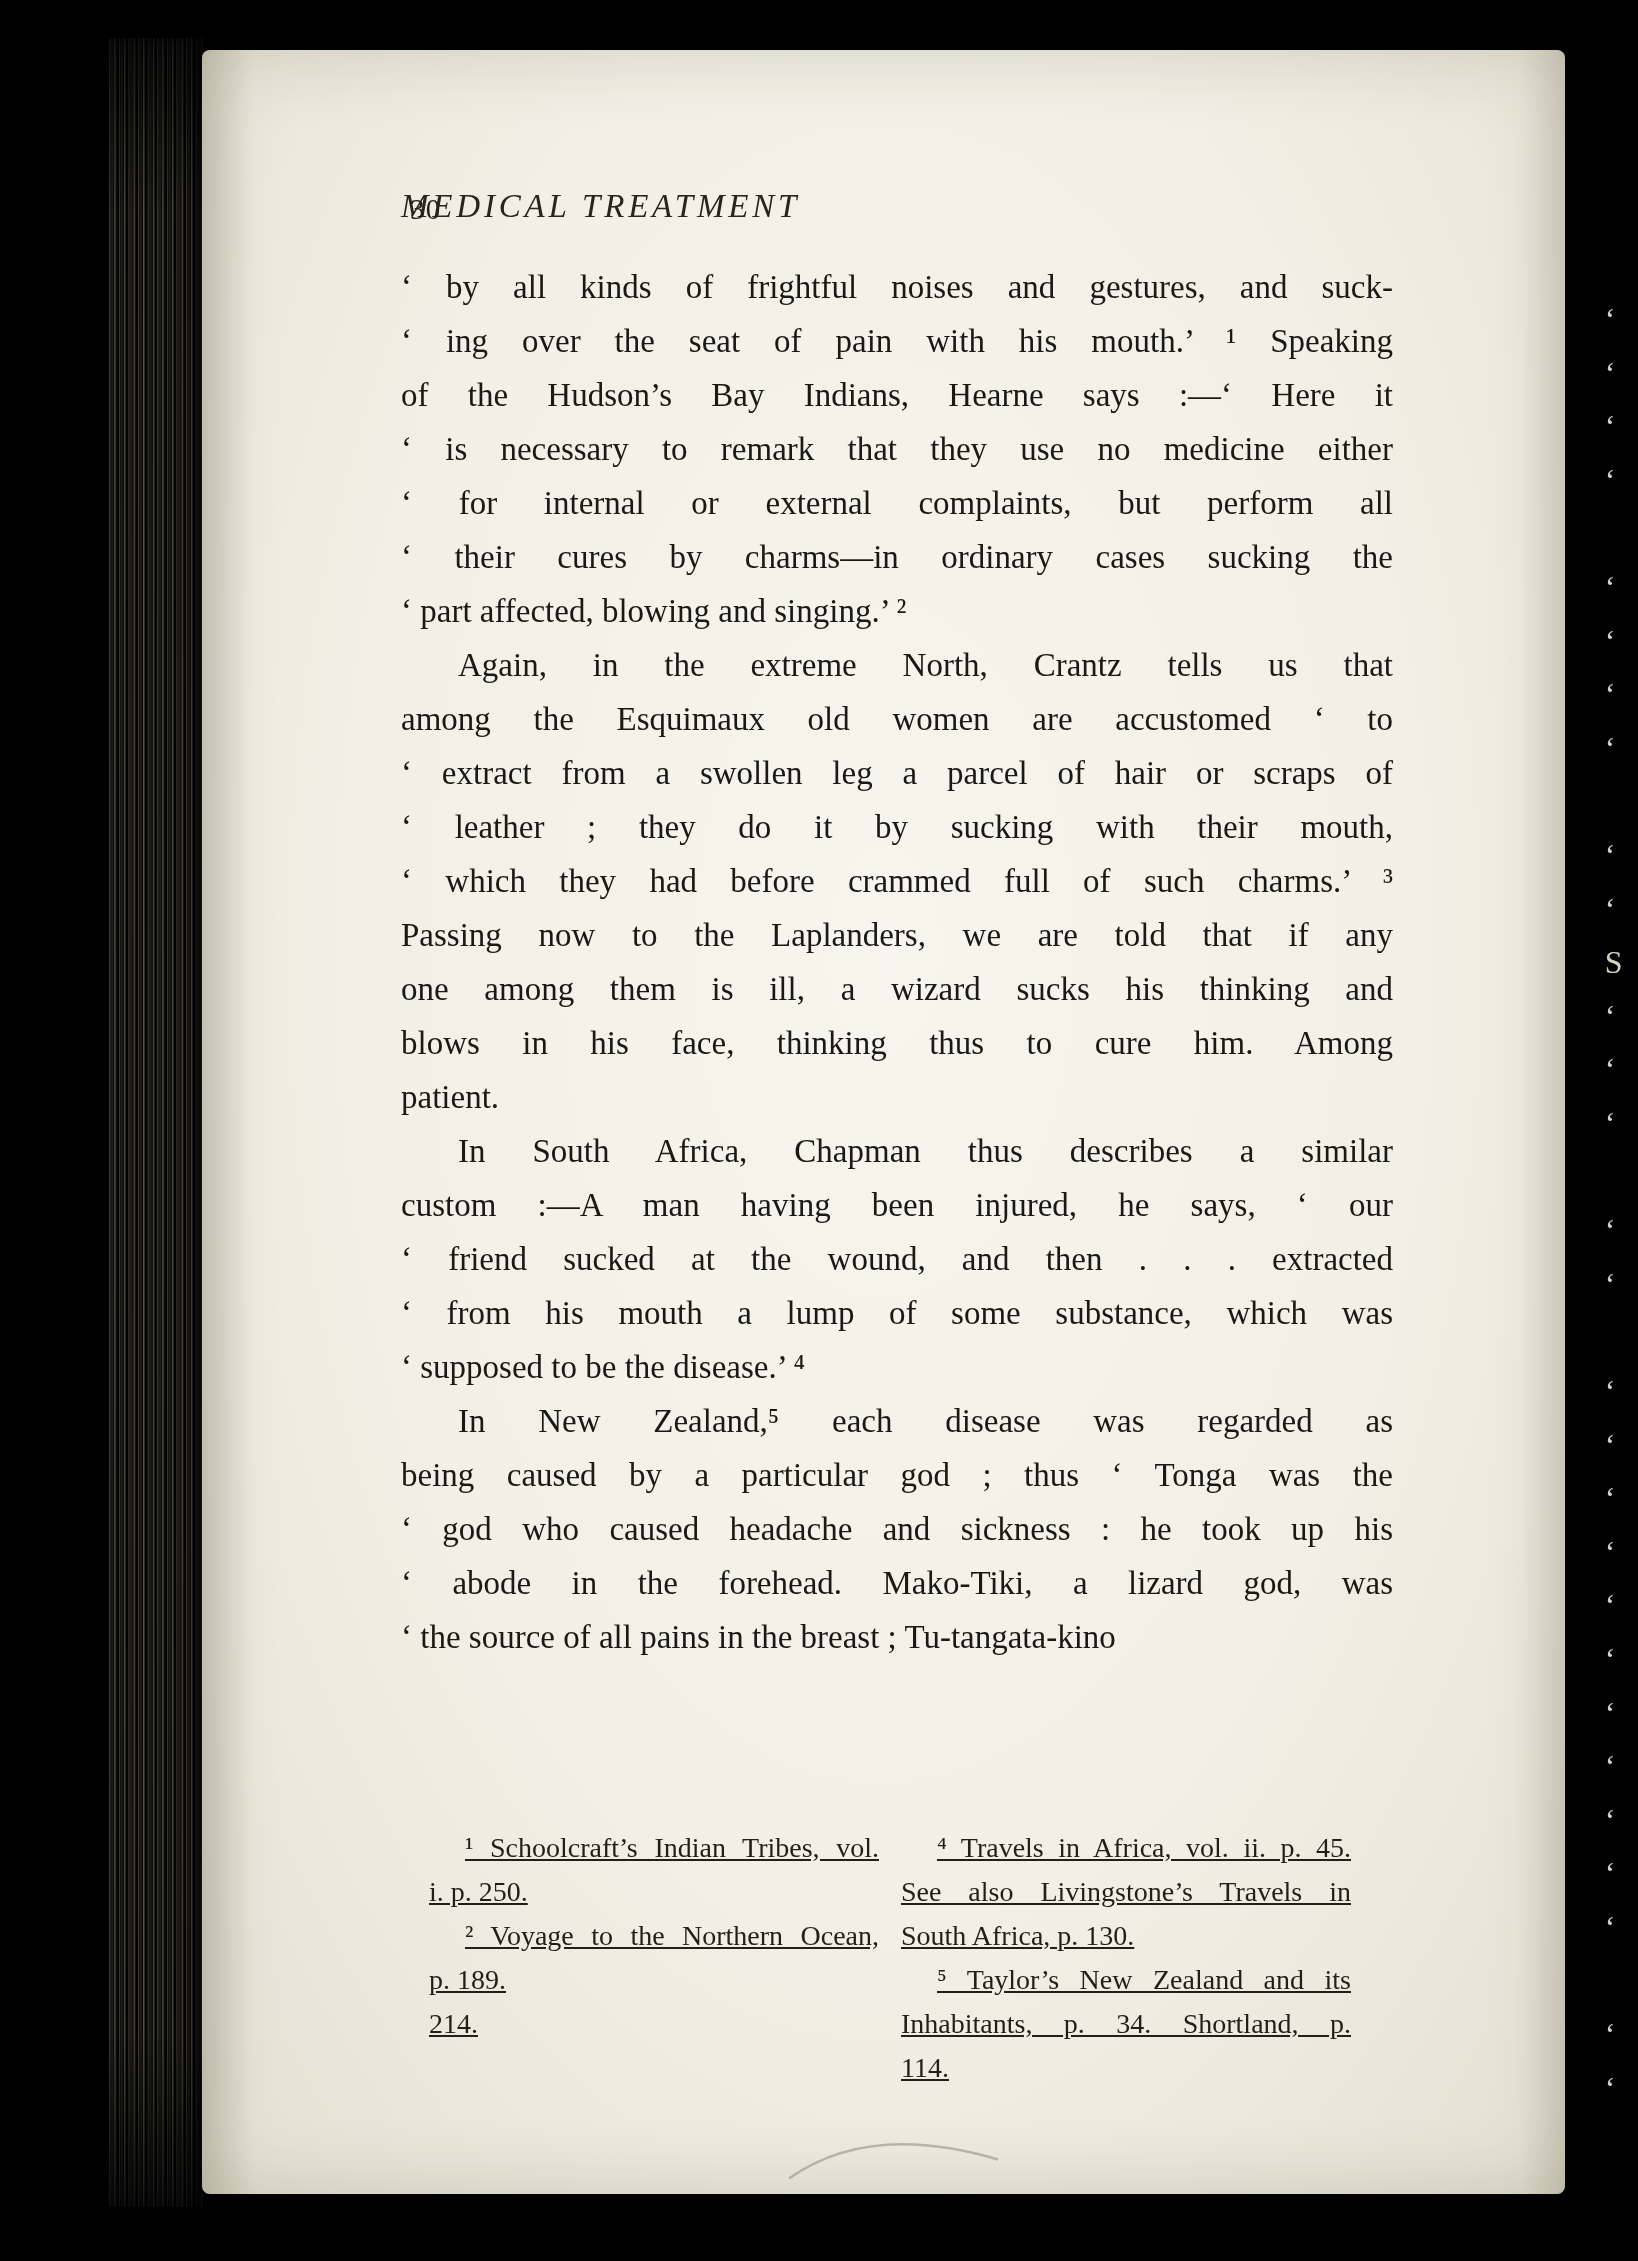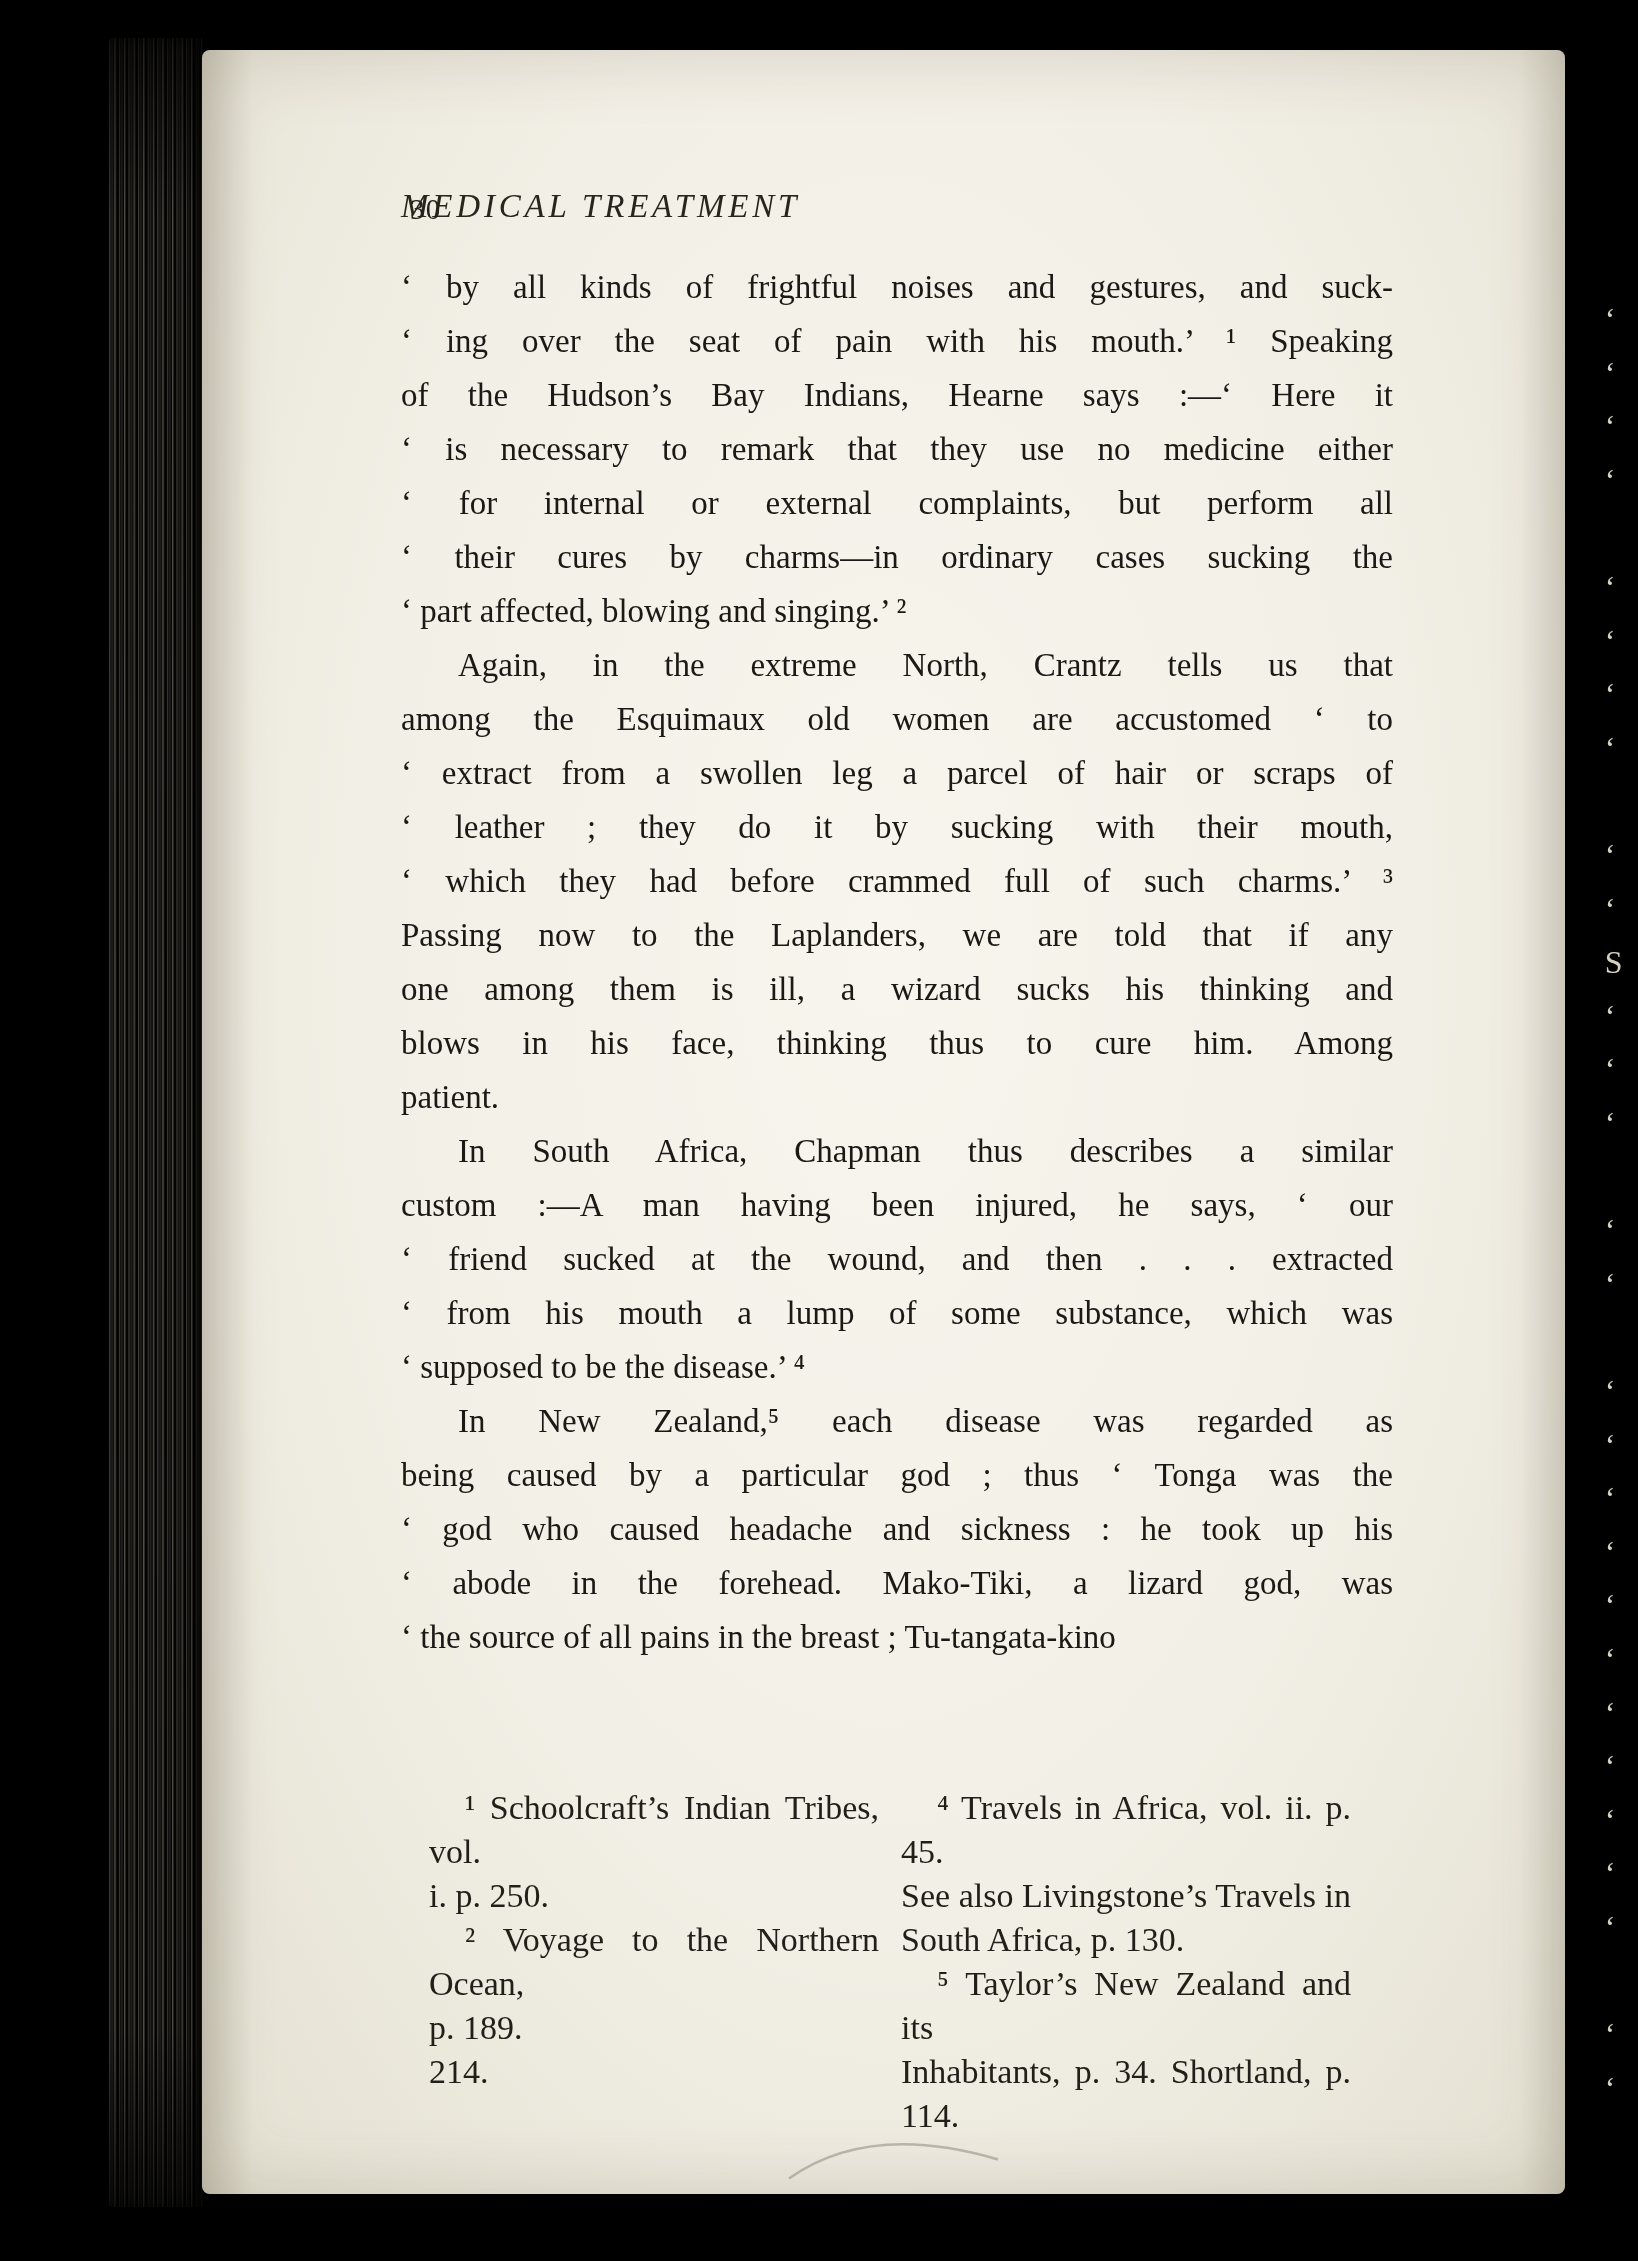--- a/index.html
+++ b/index.html
@@ -104,27 +104,28 @@
     line-height: 54px;
     text-align: justify;
     text-align-last: justify;
     overflow: visible;
     font-family: Liberation Serif, serif;
   }
   .line.last { text-align-last: left; }
   .line.indent { text-indent: 57px; }
   .footnotes {
     position: absolute;
-    top: 1736px;
+    top: 1776px;
     left: 227px;
     width: 965px;
     display: flex;
     gap: 22px;
-    font-size: 34px;
+    font-size: 28px;
     color: #221f1a;
+    text-decoration: underline;
   }
   .fcol { width: 450px; }
   .fline {
     line-height: 44px;
     text-align: justify;
     text-align-last: justify;
   }
   .fline.last { text-align-last: left; }
   .fline.findent { text-indent: 36px; }
   

